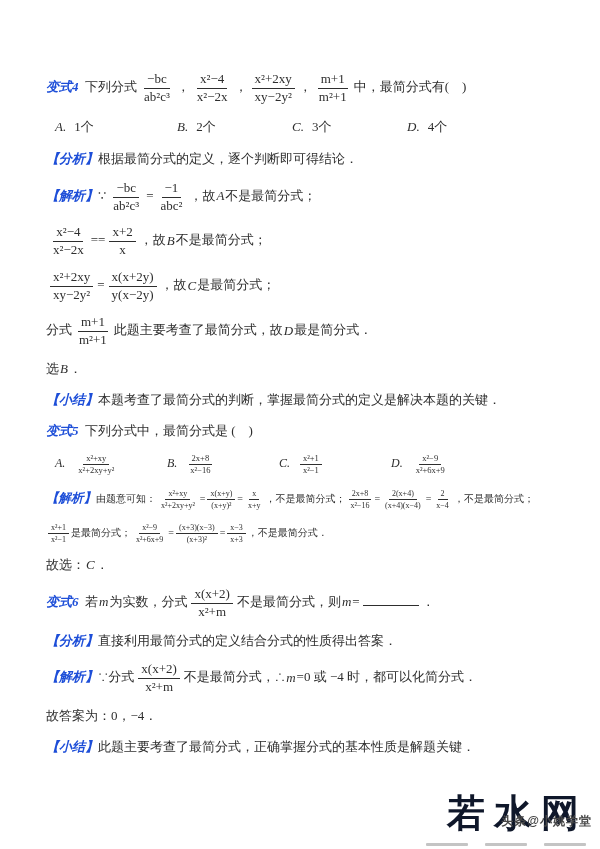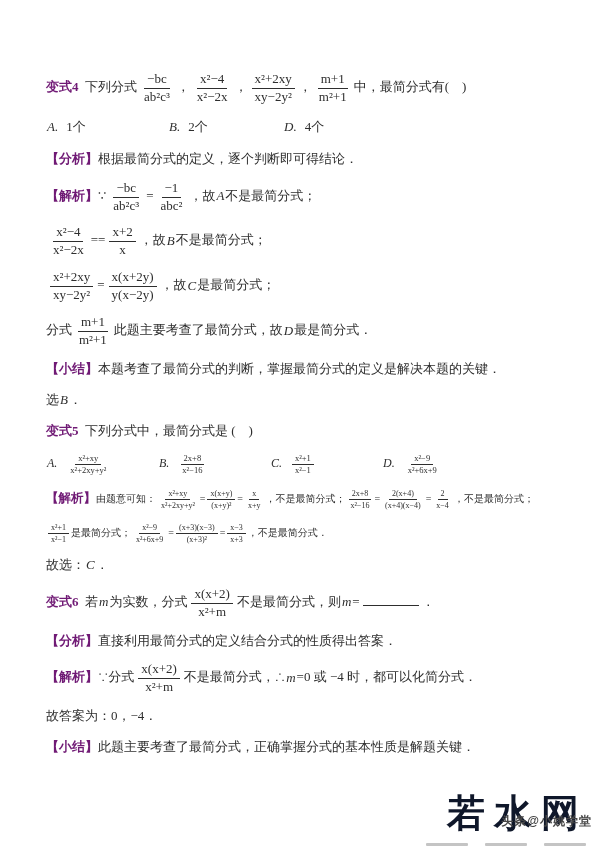--- a/index.html
+++ b/index.html
@@ -5,31 +5,31 @@
   html,body{margin:0;padding:0;}
   body{
     width:600px;height:849px;background:#ffffff;position:relative;overflow:hidden;
     font-family:"Liberation Serif","DejaVu Serif",serif;color:#2e2e2e;
   }
   .doc{
     position:absolute;left:46px;top:60px;width:518px;
     font-size:13px;line-height:1.45;
   }
   .line{margin:12px 0;}
-  .line b{color:#701a75;}
+  .line b{color:#1d4ed8;font-style:italic;}
   i{font-style:italic;padding:0 1px;}
   
   .frac{
     display:inline-flex;flex-direction:column;align-items:center;
     vertical-align:middle;margin:0 4px;line-height:1.15;text-align:center;
   }
   .frac .fn{padding:0 3px 1px;border-bottom:1px solid #2e2e2e;}
   .frac .fd{padding:1px 3px 0;}
   
-  .options{display:grid;margin:13px 0;align-items:center;}
+  .options{display:grid;margin:13px 8px;align-items:center;}
   .grid-q4{grid-template-columns:122px 115px 115px auto;}
   .grid-q5{grid-template-columns:112px 112px 112px auto;}
   .opt{white-space:nowrap;}
   .opt i{margin-right:7px;}
   .options.small{font-size:10px;}
   .options.small .frac{font-size:8.5px;margin:0 2px;}
   .options.small .opt i{font-size:12px;}
   
   .tiny{font-size:10px;white-space:nowrap;}
   .tiny b{font-size:12.5px;}
@@ -70,20 +70,21 @@
       </span><span>，</span><span class="frac">
         <span class="fn">x²+2xy</span>
         <span class="fd">xy−2y²</span>
       </span><span>，</span><span class="frac">
         <span class="fn">m+1</span>
         <span class="fd">m²+1</span>
       </span><span>中，最简分式有(&nbsp;&nbsp;&nbsp;&nbsp;)</span></div>
     <div class="options grid-q4">
       <span class="opt"><i>A.</i><span>1个</span></span>
       <span class="opt"><i>B.</i><span>2个</span></span>
+      <span class="opt"><i>C.</i><span>3个</span></span>
       <span class="opt"><i>D.</i><span>4个</span></span>
     </div>
     <div class="line"><b>【分析】</b><span>根据最简分式的定义，逐个判断即可得结论．</span></div>
     <div class="line"><b>【解析】</b><span>∵</span><span class="frac">
         <span class="fn">−bc</span>
         <span class="fd">ab²c³</span>
       </span><span>=</span><span class="frac">
         <span class="fn">−1</span>
         <span class="fd">abc²</span>
       </span><span>，故</span><i>A</i><span>不是最简分式；</span></div>
@@ -98,22 +99,22 @@
         <span class="fn">x²+2xy</span>
         <span class="fd">xy−2y²</span>
       </span><span>=</span><span class="frac">
         <span class="fn">x(x+2y)</span>
         <span class="fd">y(x−2y)</span>
       </span><span>，故</span><i>C</i><span>是最简分式；</span></div>
     <div class="line"><span>分式</span><span class="frac">
         <span class="fn">m+1</span>
         <span class="fd">m²+1</span>
       </span><span>此题主要考查了最简分式，故</span><i>D</i><span>最是简分式．</span></div>
+    <div class="line"><span>选</span><i>B</i><span>．</span></div>
     <div class="line"><b>【小结】</b><span>本题考查了最简分式的判断，掌握最简分式的定义是解决本题的关键．</span></div>
-    <div class="line"><span>选</span><i>B</i><span>．</span></div>
     <div class="line sec"><b>变式5</b><span>&nbsp;&nbsp;下列分式中，最简分式是&nbsp;(&nbsp;&nbsp;&nbsp;&nbsp;)</span></div>
     <div class="options grid-q5 small">
       <span class="opt"><i>A.</i><span class="frac">
           <span class="fn">x²+xy</span>
           <span class="fd">x²+2xy+y²</span>
         </span></span>
       <span class="opt"><i>B.</i><span class="frac">
           <span class="fn">2x+8</span>
           <span class="fd">x²−16</span>
         </span></span>

